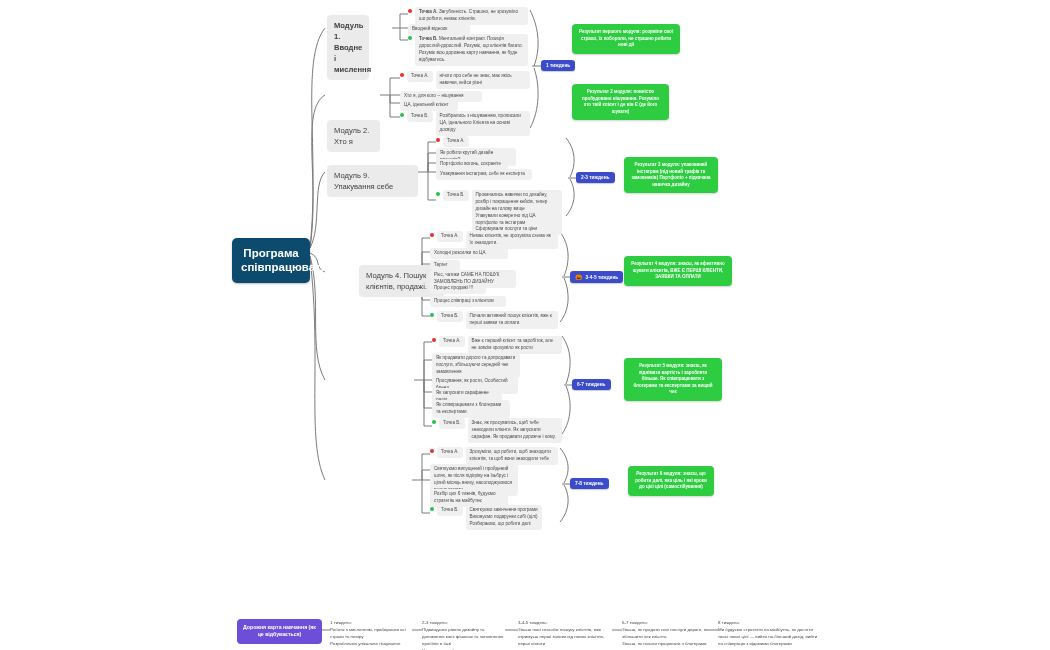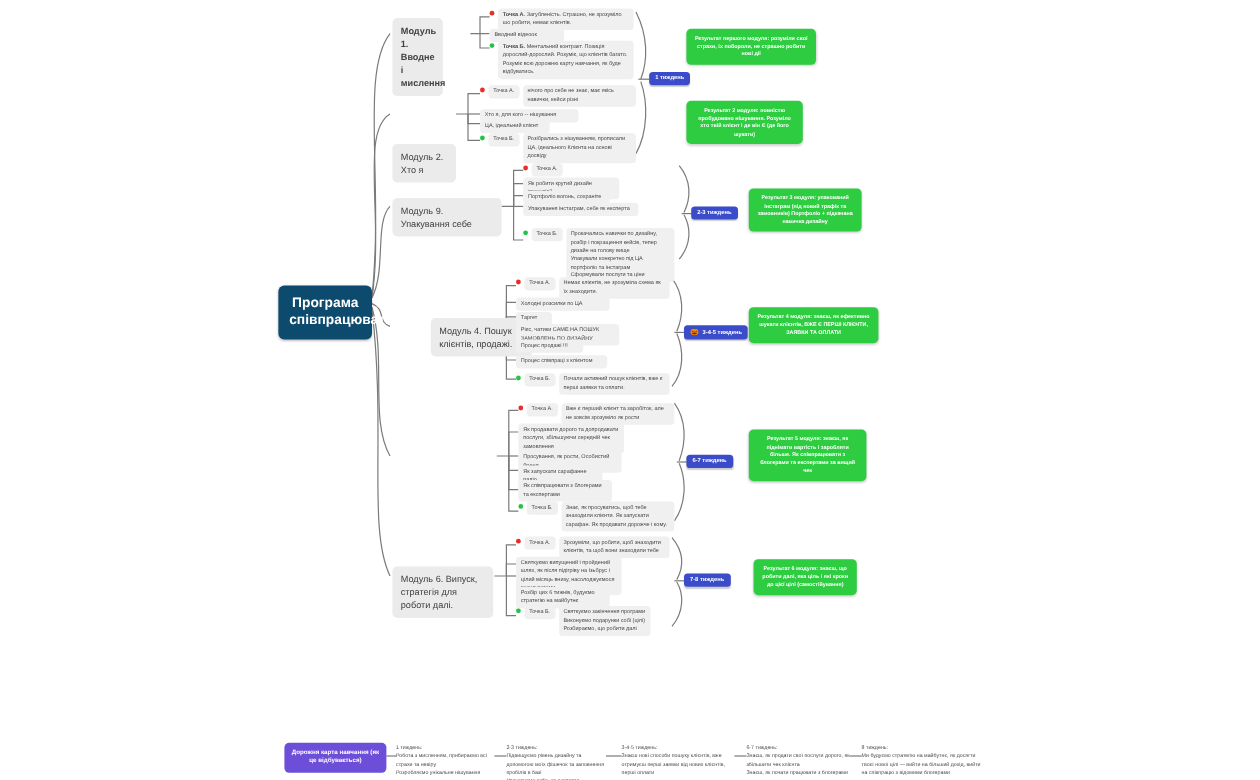--- a/index.html
+++ b/index.html
@@ -321,21 +321,20 @@
     <span class="point-label">Точка Б.</span>
     <span class="point-text">Знає, як просуватись, щоб тебе знаходили клієнти. Як запускати сарафан. Як продавати дорожче і кому.</span>
   </div>
 
   <div class="node week" style="left:572px;top:379px;">
     <span>6-7 тиждень</span>
   </div>
 
   <div class="node result" style="left:624px;top:358px;width:98px;">Результат 5 модуля: знаєш, як піднімати вартість і заробляти більше. Як співпрацювати з блогерами та експертами за вищий чек</div>
 
-  <div class="node module" style="left:327px;top:472px;width:84px;">Модуль 6. Випуск, стратегія для роботи далі.</div>
 
   <div class="node point" style="left:430px;top:447px;width:128px;">
     <span class="dot red"></span>
     <span class="point-label">Точка А.</span>
     <span class="point-text">Зрозуміли, що робити, щоб знаходити клієнтів, та щоб вони знаходили тебе</span>
   </div>
 
   <div class="node sub" style="left:430px;top:464px;width:88px;">Святкуємо випущений і пройдений шлях, як після підігріву на Ізьбрус і цілий місяць внизу, насолоджуємося результатами</div>
 
   <div class="node sub" style="left:430px;top:489px;width:78px;">Розбір цих 6 тижнів, будуємо стратегію на майбутнє</div>

